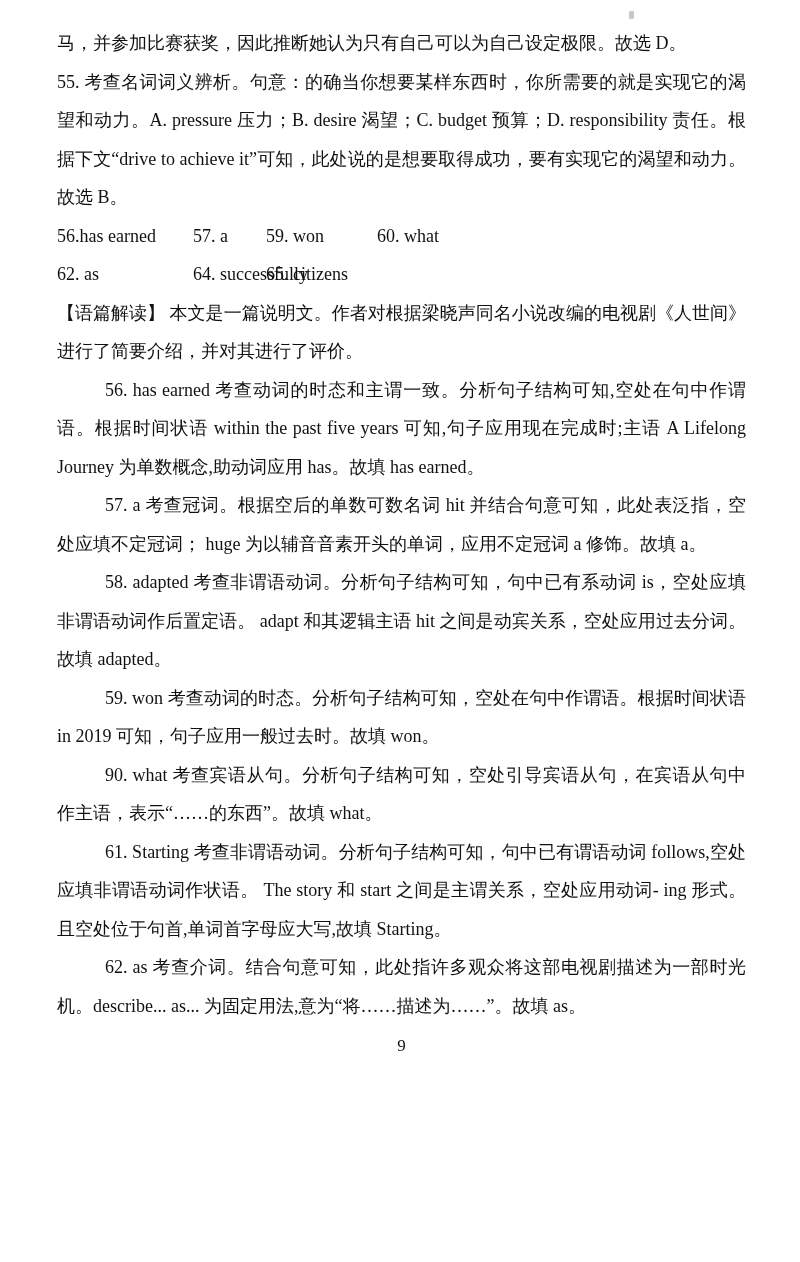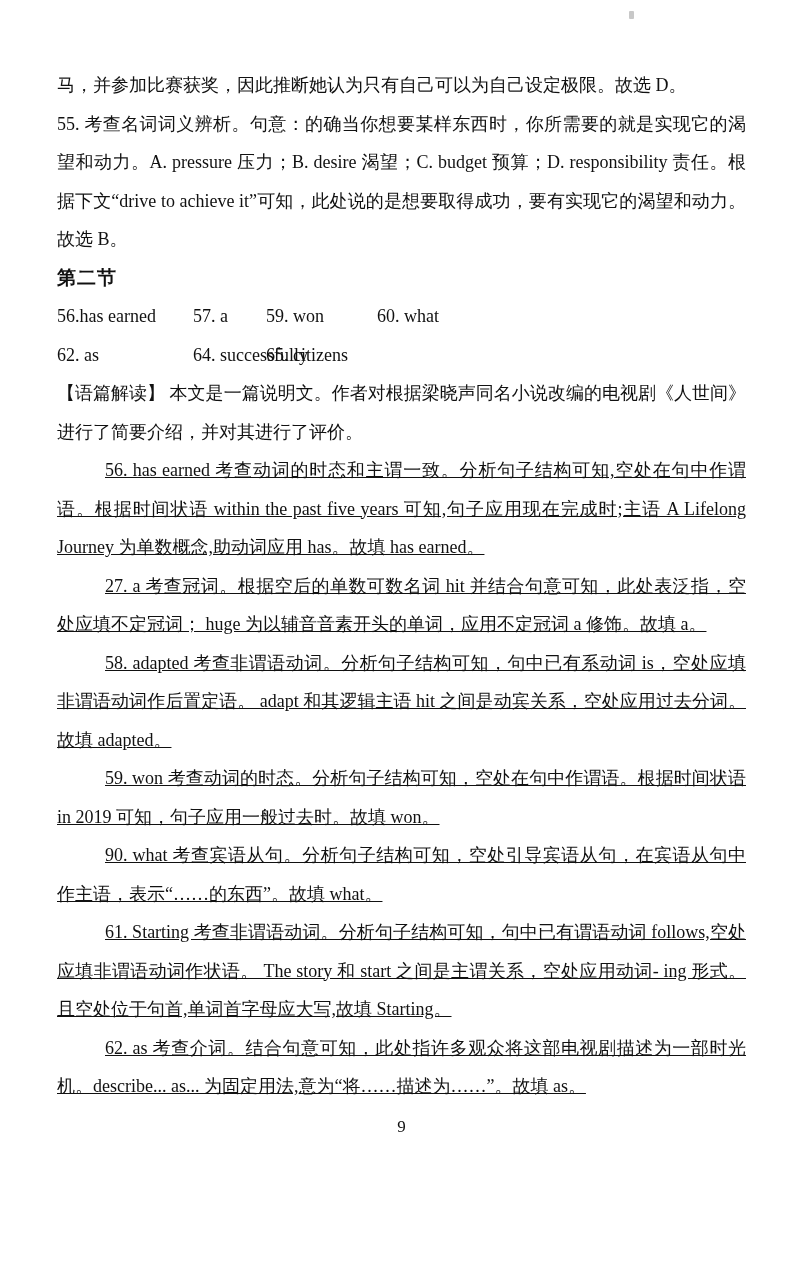--- a/index.html
+++ b/index.html
@@ -4,27 +4,27 @@
 <style>
   html,body{margin:0;padding:0;background:#ffffff;}
   body{
     width:800px;height:1262px;position:relative;
     color:#111;
     font-family:"Liberation Serif","DejaVu Serif",serif;
   }
   .page{
     box-sizing:border-box;
     width:800px;height:1262px;
-    padding:66px 54px 0 57px;
+    padding:24px 54px 0 57px;
     font-size:18px;
     line-height:38.5px;
     text-align:justify;
   }
   p{margin:0;}
-  .indent{text-indent:48px;text-decoration:underline;}
+  .indent{text-indent:48px;}
   .section-heading{
     margin:0;
     font-size:19px;
     font-weight:bold;
     font-family:"Liberation Sans","DejaVu Sans",sans-serif;
     text-align:left;
     letter-spacing:1px;
   }
   .answer-row{display:flex;text-align:left;}
   .answer-row span{display:inline-block;white-space:nowrap;}
@@ -52,40 +52,39 @@
 <body>
 
 <div class="speck"></div>
 
 <div class="page">
 
   <p>马，并参加比赛获奖，因此推断她认为只有自己可以为自己设定极限。故选 D。</p>
 
   <p>55. 考查名词词义辨析。句意：的确当你想要某样东西时，你所需要的就是实现它的渴望和动力。A. pressure 压力；B. desire 渴望；C. budget 预算；D. responsibility 责任。根据下文“drive to achieve it”可知，此处说的是想要取得成功，要有实现它的渴望和动力。故选 B。</p>
 
-  <h2 class="section-heading">第二节</h2>
 
   <div class="answer-row">
     <span>56.has earned</span>
     <span>57. a</span>
     <span>59. won</span>
     <span>60. what</span>
   </div>
 
   <div class="answer-row">
     <span>62. as</span>
     <span>64. successfully</span>
     <span>65. citizens</span>
   </div>
 
   <p>【语篇解读】 本文是一篇说明文。作者对根据梁晓声同名小说改编的电视剧《人世间》进行了简要介绍，并对其进行了评价。</p>
 
   <p class="indent">56. has earned 考查动词的时态和主谓一致。分析句子结构可知,空处在句中作谓语。根据时间状语 within the past five years 可知,句子应用现在完成时;主语 A Lifelong Journey 为单数概念,助动词应用 has。故填 has earned。</p>
 
-  <p class="indent">27. a 考查冠词。根据空后的单数可数名词 hit 并结合句意可知，此处表泛指，空处应填不定冠词； huge 为以辅音音素开头的单词，应用不定冠词 a 修饰。故填 a。</p>
+  <p class="indent">57. a 考查冠词。根据空后的单数可数名词 hit 并结合句意可知，此处表泛指，空处应填不定冠词； huge 为以辅音音素开头的单词，应用不定冠词 a 修饰。故填 a。</p>
 
   <p class="indent">58. adapted 考查非谓语动词。分析句子结构可知，句中已有系动词 is，空处应填非谓语动词作后置定语。 adapt 和其逻辑主语 hit 之间是动宾关系，空处应用过去分词。故填 adapted。</p>
 
   <p class="indent">59. won 考查动词的时态。分析句子结构可知，空处在句中作谓语。根据时间状语 in 2019 可知，句子应用一般过去时。故填 won。</p>
 
   <p class="indent">90. what 考查宾语从句。分析句子结构可知，空处引导宾语从句，在宾语从句中作主语，表示“……的东西”。故填 what。</p>
 
   <p class="indent">61. Starting 考查非谓语动词。分析句子结构可知，句中已有谓语动词 follows,空处应填非谓语动词作状语。 The story 和 start 之间是主谓关系，空处应用动词- ing 形式。且空处位于句首,单词首字母应大写,故填 Starting。</p>
 
   <p class="indent">62. as 考查介词。结合句意可知，此处指许多观众将这部电视剧描述为一部时光机。describe... as... 为固定用法,意为“将……描述为……”。故填 as。</p>

